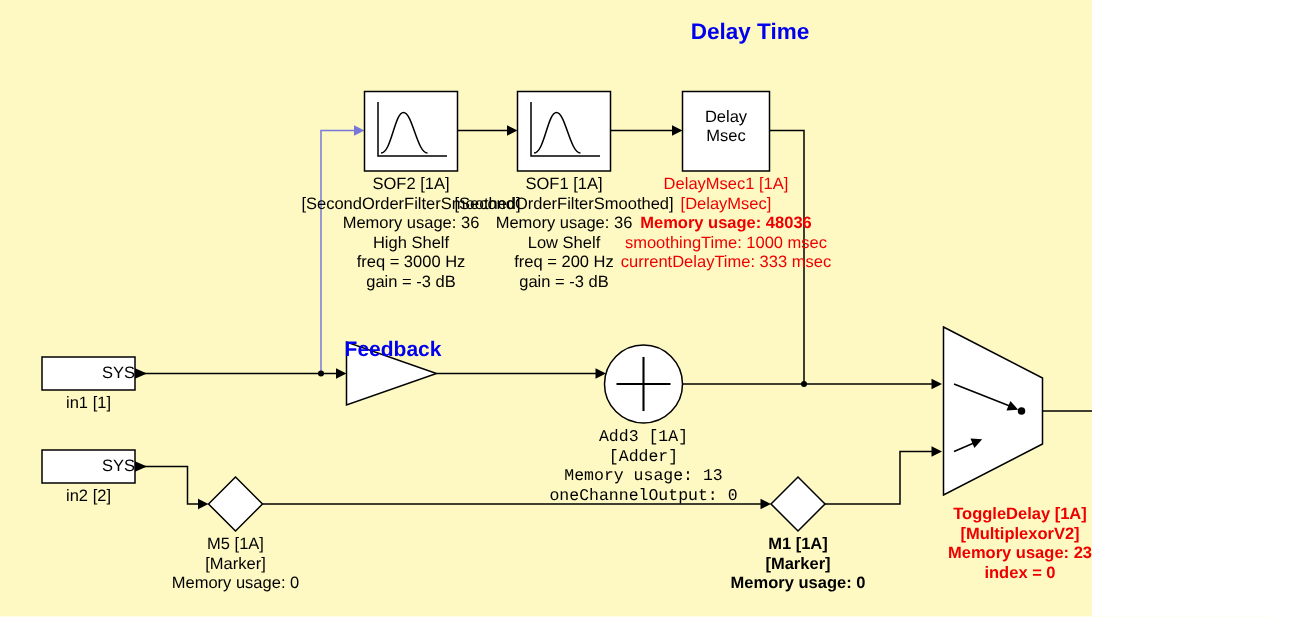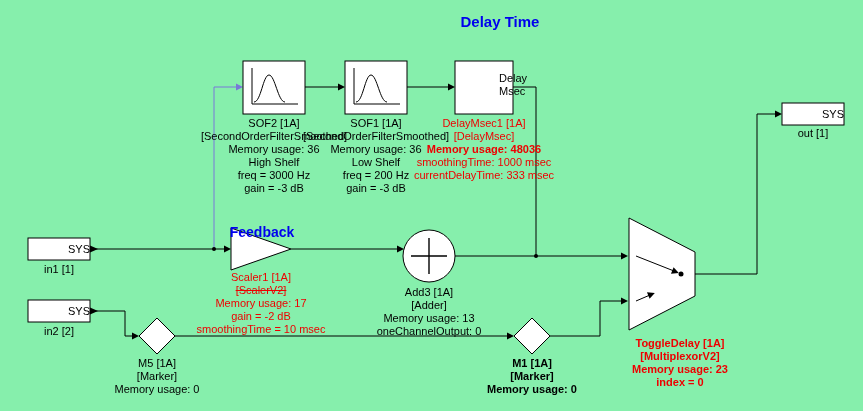--- a/index.html
+++ b/index.html
@@ -1,37 +1,37 @@
 <!DOCTYPE html>
 <html style="--wire-color: #000000; --feedback-color: #7878d8; --accent-blue: #0000ee; --alert-red: #ee0000;"><head>
 <meta charset="utf-8">
 <style>
   html,body{margin:0;padding:0;background:#fff;}
   #canvas{
-    position:relative;width:863px;height:411px;background:#86efac;overflow:hidden;
+    position:relative;width:728px;height:411px;background:#fef9c3;overflow:hidden;
     font-family:"Liberation Sans",sans-serif;color:#000;
   }
   #diagram-svg{position:absolute;left:0;top:0;}
   .wire{stroke:var(--wire-color);stroke-width:1;fill:none;}
   .wire-blue{stroke:var(--feedback-color);stroke-width:1;fill:none;}
   .arrow{fill:var(--wire-color);stroke:none;}
   .arrow-blue{fill:var(--feedback-color);stroke:none;}
   .shape{fill:#ffffff;stroke:var(--wire-color);stroke-width:1;}
   .glyph{stroke:var(--wire-color);stroke-width:1;fill:none;}
   .dot{fill:var(--wire-color);stroke:none;}
   .txt{position:absolute;font-size:11px;line-height:13px;white-space:nowrap;}
   .center{transform:translateX(-50%);text-align:center;}
   .caption{position:absolute;transform:translateX(-50%);text-align:center;
     font-size:11px;line-height:13px;white-space:nowrap;}
   .caption.red{color:var(--alert-red);}
   .caption .bold{font-weight:bold;}
   .caption .strike{text-decoration:line-through;}
   .sys-text{position:absolute;width:62px;height:22px;line-height:22px;
     text-align:right;font-size:11px;}
-  .block-text{position:absolute;text-align:left;font-size:11px;line-height:13px;margin-left:44px;}
+  .block-text{position:absolute;text-align:center;font-size:11px;line-height:13px;}
   .annotation{position:absolute;font-weight:bold;color:var(--accent-blue);
     transform:translateX(-50%);white-space:nowrap;}
   #title-annotation{font-size:15px;}
   #feedback-annotation{font-size:14px;margin-top:32px;}
 </style>
 </head>
 <body>
 
 <div id="canvas">
 
@@ -135,29 +135,22 @@
   </div>
 
   <div class="caption red" style="left:484px;top:117px;">
     <div>DelayMsec1 [1A]</div>
     <div>[DelayMsec]</div>
     <div class="bold">Memory usage: 48036</div>
     <div>smoothingTime: 1000 msec</div>
     <div>currentDelayTime: 333 msec</div>
   </div>
 
-  <div class="caption red" style="left:261px;top:271px;">
-    <div>Scaler1 [1A]</div>
-    <div class="strike">[ScalerV2]</div>
-    <div>Memory usage: 17</div>
-    <div>gain = -2 dB</div>
-    <div>smoothingTime = 10 msec</div>
-  </div>
 
-  <div class="caption" style="left:429px;top:286px;">
+  <div class="caption" style="left:429px;top:286px;font-family:Liberation Mono, monospace;">
     <div>Add3 [1A]</div>
     <div>[Adder]</div>
     <div>Memory usage: 13</div>
     <div>oneChannelOutput: 0</div>
   </div>
 
   <div class="caption" style="left:157px;top:357px;">
     <div>M5 [1A]</div>
     <div>[Marker]</div>
     <div>Memory usage: 0</div>

